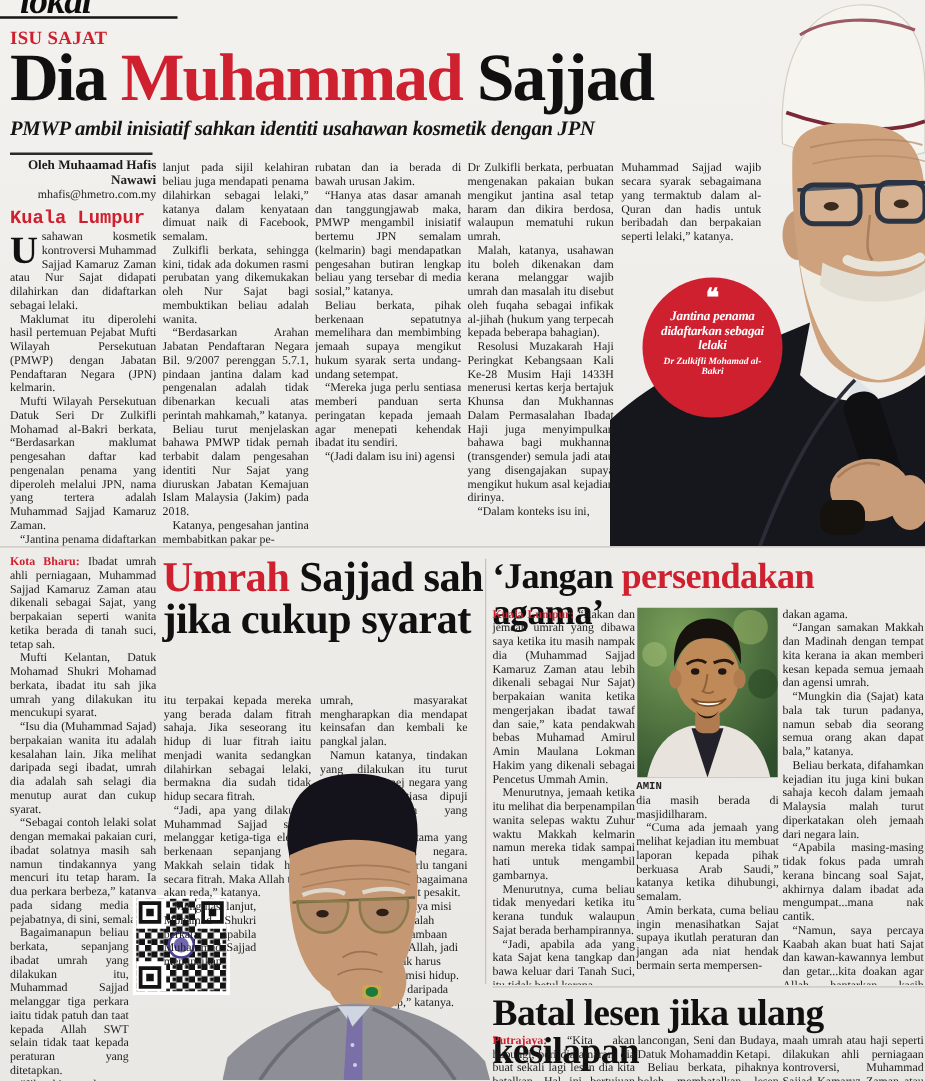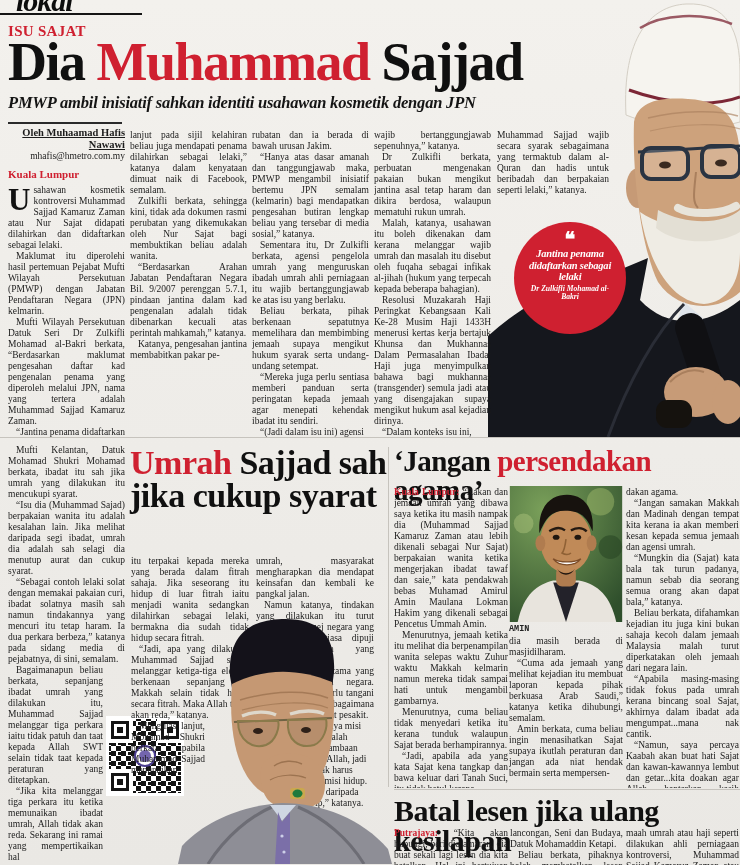--- a/index.html
+++ b/index.html
@@ -16,23 +16,23 @@
   .headline .red{color:#cf2030;text-align:right;}
   .subhead{font-style:italic;font-weight:bold;font-size:16.5px;color:#141414;letter-spacing:-0.2px;}
   .sec-head{font-weight:bold;color:#101010;letter-spacing:-0.5px;}
   .sec-head .red{color:#cf2030;}
   
   .col{font-size:9.5px;line-height:11px;text-align:justify;overflow:hidden;}
   .para{margin:0;text-indent:8px;}
   .para.noindent,[data-first-noindent] p:first-child{text-indent:0;}
   .lead{margin:0;text-indent:0;}
   .dateline-inline{color:#cf2030;font-weight:bold;}
-  .byline{font-weight:bold;font-size:10.5px;line-height:12px;text-align:right;text-decoration:underline;}
+  .byline{font-weight:bold;font-size:10.5px;line-height:12px;text-align:right;}
   .byline-email{font-size:9.5px;text-align:right;margin-bottom:7px;}
-  .dateline-top{color:#cf2030;font-weight:bold;font-size:11px;margin:6px 0 5px 0;}
+  .dateline-top{color:#cf2030;font-weight:bold;font-size:15px;margin:6px 0 5px 0;font-family:Liberation Mono, monospace;}
   .dropcap{float:left;font-weight:bold;font-size:31px;line-height:25px;padding:2px 3px 0 0;color:#111;}
   .rule{background:#c6c3bd;}
   
   .quote-circle{width:112px;height:112px;border-radius:50%;background:#cf2030;color:#fff;
     text-align:center;box-sizing:border-box;padding:8px 9px 0 9px;}
   .quote-mark{font-size:20px;line-height:18px;font-weight:bold;}
   .quote-text{font-size:10.5px;line-height:11.5px;font-weight:bold;font-style:italic;letter-spacing:-0.2px;}
   .quote-attr{font-size:7.6px;line-height:8.6px;font-weight:bold;font-style:italic;margin-top:2px;}
   .photo-label{font-family:"Liberation Sans",sans-serif;font-weight:bold;font-size:8.5px;color:#222;}
   .narrow{overflow:hidden;}
@@ -94,44 +94,44 @@
     <div>
         <p class="para">Maklumat itu diperolehi hasil pertemuan Pejabat Mufti Wilayah Persekutuan (PMWP) dengan Jabatan Pendaftaran Negara (JPN) kelmarin.</p>
         <p class="para">Mufti Wilayah Persekutuan Datuk Seri Dr Zulkifli Mohamad al-Bakri berkata, “Berdasarkan maklumat pengesahan daftar kad pengenalan penama yang diperoleh melalui JPN, nama yang tertera adalah Muhammad Sajjad Kamaruz Zaman.</p>
         <p class="para">“Jantina penama didaftarkan sebagai lelaki. Semakan</p>
       </div>
   </div>
   <div class="abs col" style="left:130px;top:130px;width:117px;height:307px;" data-first-noindent="">
       <p class="para noindent">lanjut pada sijil kelahiran beliau juga mendapati penama dilahirkan sebagai lelaki,” katanya dalam kenyataan dimuat naik di Facebook, semalam.</p>
       <p class="para">Zulkifli berkata, sehingga kini, tidak ada dokumen rasmi perubatan yang dikemukakan oleh Nur Sajat bagi membuktikan beliau adalah wanita.</p>
       <p class="para">“Berdasarkan Arahan Jabatan Pendaftaran Negara Bil. 9/2007 perenggan 5.7.1, pindaan jantina dalam kad pengenalan adalah tidak dibenarkan kecuali atas perintah mahkamah,” katanya.</p>
+      <p class="para">Beliau turut menjelaskan bahawa PMWP tidak pernah terbabit dalam pengesahan identiti Nur Sajat yang diuruskan Jabatan Kemajuan Islam Malaysia (Jakim) pada 2018.</p>
       <p class="para">Katanya, pengesahan jantina membabitkan pakar pe-</p>
     </div>
   <div class="abs col" style="left:252px;top:130px;width:117px;height:307px;" data-first-noindent="">
       <p class="para noindent">rubatan dan ia berada di bawah urusan Jakim.</p>
       <p class="para">“Hanya atas dasar amanah dan tanggungjawab maka, PMWP mengambil inisiatif bertemu JPN semalam (kelmarin) bagi mendapatkan pengesahan butiran lengkap beliau yang tersebar di media sosial,” katanya.</p>
-      <p class="para">Sementara itu, Dr Zulkifli berkata, agensi pengelola umrah yang menguruskan ibadah umrah ahli perniagaan itu wajib bertanggungjawab ke atas isu yang berlaku.</p>
       <p class="para">Beliau berkata, pihak berkenaan sepatutnya memelihara dan membimbing jemaah supaya mengikut hukum syarak serta undang-undang setempat.</p>
       <p class="para">“Mereka juga perlu sentiasa memberi panduan serta peringatan kepada jemaah agar menepati kehendak ibadat itu sendiri.</p>
       <p class="para">“(Jadi dalam isu ini) agensi</p>
     </div>
   <div class="abs col" style="left:374px;top:130px;width:117px;height:307px;" data-first-noindent="">
-      <p class="para noindent">wajib bertanggungjawab sepenuhnya,” katanya.</p>
       <p class="para">Dr Zulkifli berkata, perbuatan mengenakan pakaian bukan mengikut jantina asal tetap haram dan dikira berdosa, walaupun mematuhi rukun umrah.</p>
       <p class="para">Malah, katanya, usahawan itu boleh dikenakan dam kerana melanggar wajib umrah dan masalah itu disebut oleh fuqaha sebagai infikak al-jihah (hukum yang terpecah kepada beberapa bahagian).</p>
       <p class="para">Resolusi Muzakarah Haji Peringkat Kebangsaan Kali Ke-28 Musim Haji 1433H menerusi kertas kerja bertajuk Khunsa dan Mukhannas Dalam Permasalahan Ibadat Haji juga menyimpulkan bahawa bagi mukhannas (transgender) semula jadi atau yang disengajakan supaya mengikut hukum asal kejadian dirinya.</p>
       <p class="para">“Dalam konteks isu ini,</p>
     </div>
   <div class="abs col" style="left:497px;top:130px;width:112px;height:126px;" data-first-noindent="">
       <p class="para noindent">Muhammad Sajjad wajib secara syarak sebagaimana yang termaktub dalam al-Quran dan hadis untuk beribadah dan berpakaian seperti lelaki,” katanya.</p>
     </div>
 
   <div class="abs rule" style="left:0;top:437px;width:740px;height:1px;"></div>
 
   <div class="abs col" style="left:8px;top:445px;width:117px;height:420px;">
+    <p class="lead"><span class="dateline-inline">Kota Bharu:</span> <span>Ibadat umrah ahli perniagaan, Muhammad Sajjad Kamaruz Zaman atau dikenali sebagai Sajat, yang berpakaian seperti wanita ketika berada di tanah suci, tetap sah.</span></p>
     <div>
         <p class="para">Mufti Kelantan, Datuk Mohamad Shukri Mohamad berkata, ibadat itu sah jika umrah yang dilakukan itu mencukupi syarat.</p>
         <p class="para">“Isu dia (Muhammad Sajad) berpakaian wanita itu adalah kesalahan lain. Jika melihat daripada segi ibadat, umrah dia adalah sah selagi dia menutup aurat dan cukup syarat.</p>
         <p class="para">“Sebagai contoh lelaki solat dengan memakai pakaian curi, ibadat solatnya masih sah namun tindakannya yang mencuri itu tetap haram. Ia dua perkara berbeza,” katanya pada sidang media di pejabatnya, di sini, semalam.</p>
       </div>
     <div class="narrow" style="width:95px;">
         <p class="para">Bagaimanapun beliau berkata, sepanjang ibadat umrah yang dilakukan itu, Muhammad Sajjad melanggar tiga perkara iaitu tidak patuh dan taat kepada Allah SWT selain tidak taat kepada peraturan yang ditetapkan.</p>
         <p class="para">“Jika kita melanggar tiga perkara itu ketika memunaikan ibadat umrah, Allah tidak akan reda. Sekarang ini ramai yang mempertikaikan hal</p>
       </div>
   </div>

